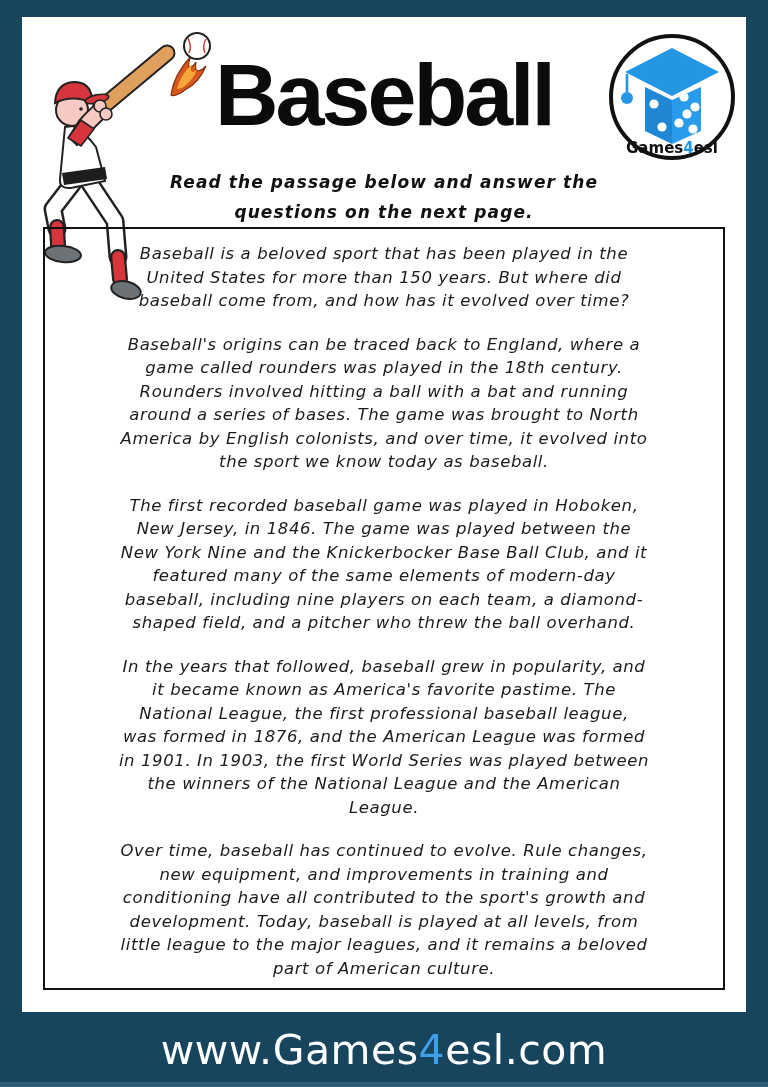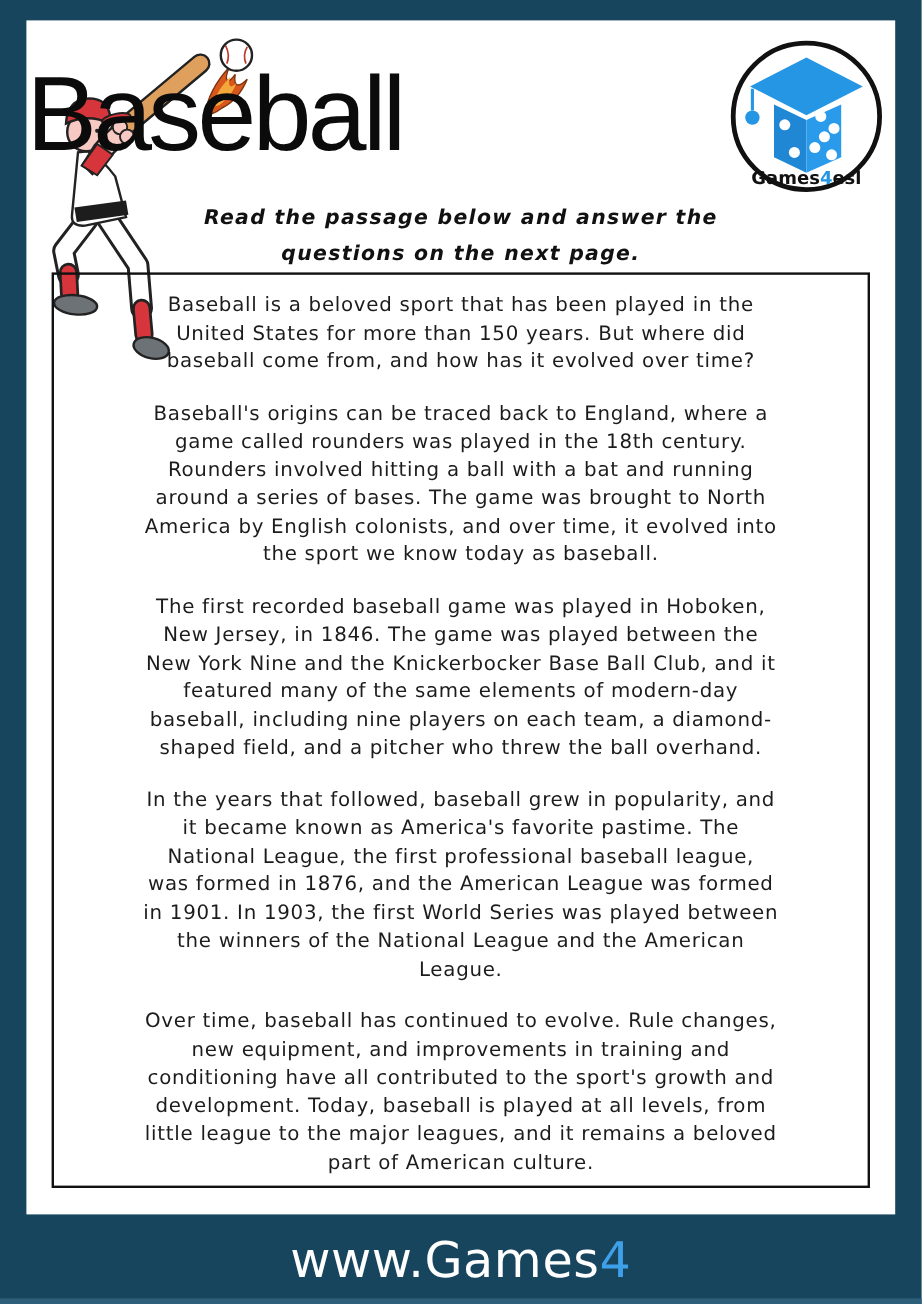--- a/index.html
+++ b/index.html
@@ -10,42 +10,44 @@
     overflow:hidden;
   }
   .sheet{
     position:absolute;left:22px;top:17px;width:724px;height:995px;
     background:#ffffff;
   }
   
   .player-svg{position:absolute;left:3px;top:14px;width:192px;height:292px;}
   .page-title{
     position:absolute;left:0;right:0;top:34px;margin:0;
+    text-align:center;
     font-family:"Liberation Sans","DejaVu Sans",sans-serif;
-    font-size:88px;line-height:1;font-weight:normal;letter-spacing:-3px;
+    font-size:88px;line-height:1;font-weight:bold;letter-spacing:-3px;
     color:#0b0b0b;
   }
   .logo{position:absolute;right:8px;top:14px;width:132px;height:132px;}
   .instruction{
     position:absolute;left:0;right:0;top:141px;margin:9px;
     text-align:center;white-space:pre-line;
     font-size:17px;line-height:30px;font-weight:bold;font-style:italic;
     letter-spacing:1.1px;color:#111;
   }
   
   .passage-box{
     position:absolute;left:21px;top:210px;width:682px;height:763px;
     border:2.5px solid #111;box-sizing:border-box;
     padding:13px 8px 6px 8px;
   }
   .passage-box p{
     margin:0 0 20px 0;
     text-align:center;white-space:pre-line;
     font-size:16.5px;line-height:23.5px;letter-spacing:0.6px;
     color:#1c1c1c;
+    font-style:italic;
   }
   
   .footer{
     position:absolute;left:0;bottom:0;width:768px;height:75px;
     display:flex;align-items:center;justify-content:center;
     color:#ffffff;
     font-size:41px;letter-spacing:0.5px;font-weight:normal;border-radius:24px;
   }
   .footer .num{color:#3fa0ea;}
   .footer-edge{
@@ -158,14 +160,15 @@
 development. Today, baseball is played at all levels, from
 little league to the major leagues, and it remains a beloved
 part of American culture.</p>
   </div>
 
 </div>
 
 <div class="footer">
   <span>www.Games</span>
     <span class="num">4</span>
+    <span>esl.com</span>
 </div>
 <div class="footer-edge"></div>
 
 </body></html>

